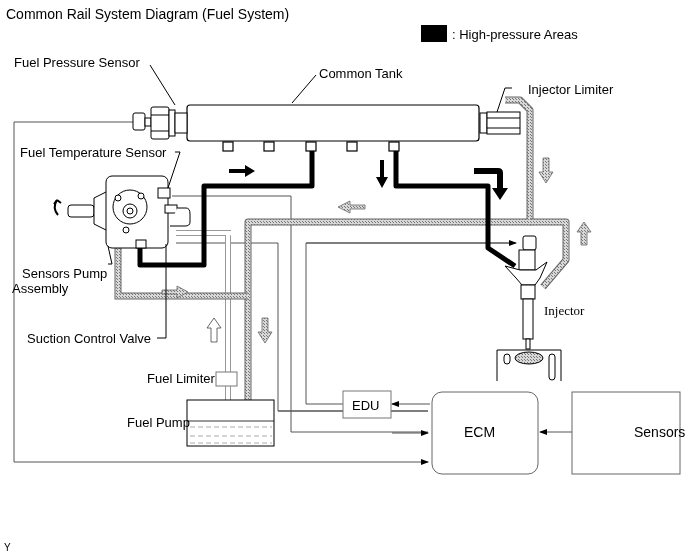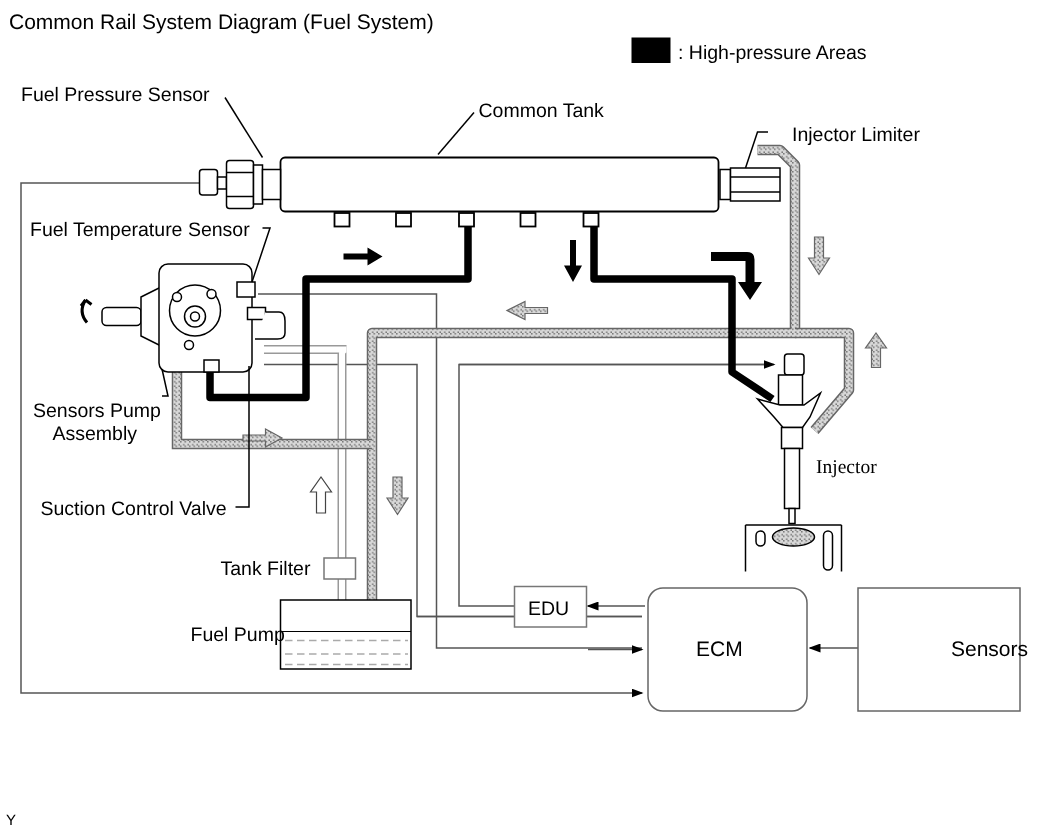--- a/index.html
+++ b/index.html
@@ -162,21 +162,21 @@
   <rect x="572" y="392" width="108" height="82" fill="#fff" stroke="#666"></rect>
 </svg>
 
 <div class="lbl" style="left:6px;top:7px;font-size:14px;">Common Rail System Diagram (Fuel System)</div>
 <div class="lbl" style="left:452px;top:27px;">: High-pressure Areas</div>
 <div class="lbl" style="left:14px;top:55px;">Fuel Pressure Sensor</div>
 <div class="lbl" style="left:319px;top:66px;">Common Tank</div>
 <div class="lbl" style="left:528px;top:82px;">Injector Limiter</div>
 <div class="lbl" style="left:20px;top:145px;">Fuel Temperature Sensor</div>
 <div class="lbl" style="left:22px;top:266px;">Sensors Pump</div>
-<div class="lbl" style="left:35px;top:281px;">Assembly</div>
+<div class="lbl" style="left:12px;top:281px;">Assembly</div>
 <div class="lbl" style="left:27px;top:331px;">Suction Control Valve</div>
-<div class="lbl" style="left:147px;top:371px;">Tank Filter</div>
+<div class="lbl" style="left:147px;top:371px;">Fuel Limiter</div>
 <div class="lbl" style="left:127px;top:415px;">Fuel Pump</div>
 <div class="lbl" style="left:544px;top:303px;font-family:Liberation Serif, serif;">Injector</div>
 <div class="lbl" style="left:352px;top:398px;">EDU</div>
 <div class="lbl" style="left:464px;top:425px;font-size:14px;">ECM</div>
 <div class="lbl" style="left:598px;top:425px;font-size:14px;margin-left:36px;">Sensors</div>
 <div class="lbl" style="left:4px;top:540px;font-size:10px;">Y</div>
 
 </body></html>

